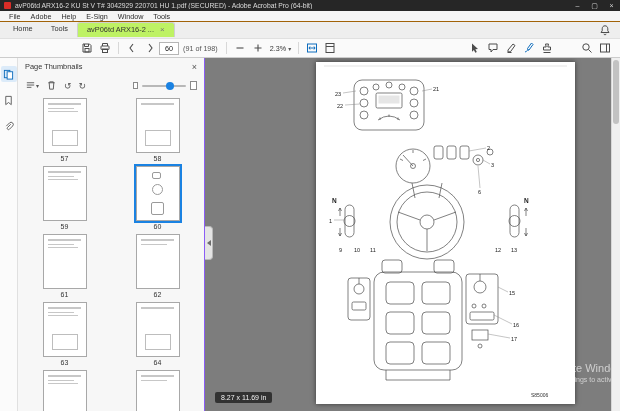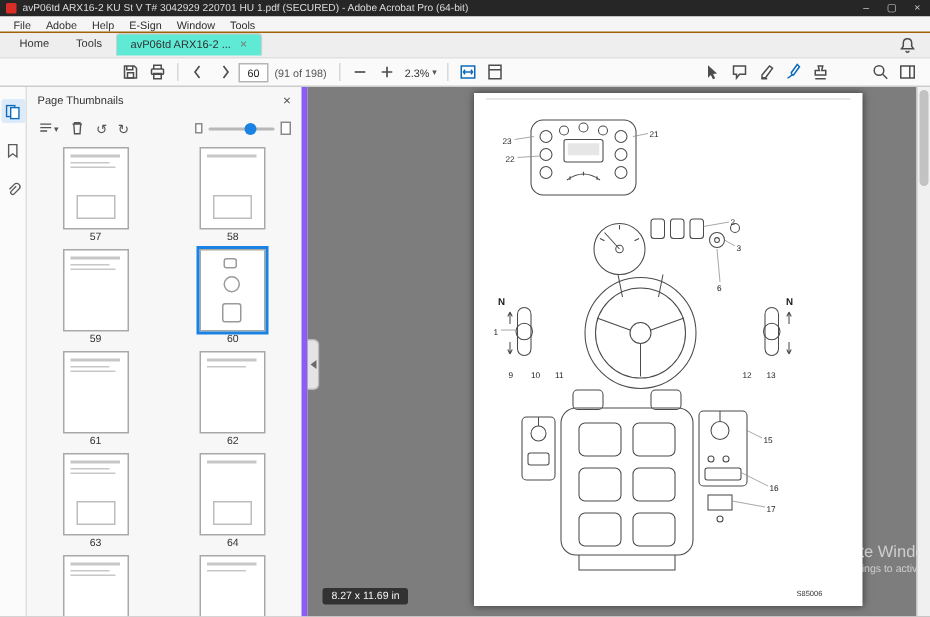--- a/index.html
+++ b/index.html
@@ -14,21 +14,21 @@
   .win-controls { display:flex; height:11px; flex:none; }
   .win-controls span { width:17px; text-align:center; font-size:7px; line-height:11px; color:#cfcfcf; }
 
   
   .menubar { position:absolute; top:11px; left:0; right:0; height:11px; background:#f5f5f5; border-bottom:1px solid #a16207; display:flex; align-items:center; padding-left:4px; }
   .menubar span { font-size:7.2px; color:#2d2d2d; padding:0 5px; line-height:11px; }
 
   
   .tabbar { position:absolute; top:22px; left:0; right:0; height:16px; background:#eeeeee; display:flex; align-items:flex-start; padding-left:4px; }
   .tab { font-size:7.4px; color:#333; padding:0 9px; line-height:14px; height:14px; }
-  .tab.doc { background:#5eead4; border:1px solid #cfcfcf; border-bottom:none; border-radius:3px 3px 0 0; display:flex; align-items:center; gap:6px; height:15px; }
+  .tab.doc { background:#bef264; border:1px solid #cfcfcf; border-bottom:none; border-radius:3px 3px 0 0; display:flex; align-items:center; gap:6px; height:15px; }
   .tab .x { color:#777; font-size:8px; }
   .tabbar-right { margin-left:auto; margin-right:6px; display:flex; align-items:center; color:#555; }
 
   
   .toolbar { position:absolute; top:38px; left:0; right:0; height:20px; background:#fafafa; border-top:1px solid #e0e0e0; border-bottom:1px solid #cccccc; display:flex; align-items:center; padding:0 6px; color:#4c4c4c; }
   .tbtn { width:18px; height:16px; display:flex; align-items:center; justify-content:center; color:#4c4c4c; flex:none; }
   .tbtn svg { width:12px; height:12px; display:block; }
   .tsep { width:1px; height:12px; background:#d8d8d8; margin:0 4px; flex:none; }
   .page-input { width:20px; height:13px; border:1px solid #b5b5b5; background:#fff; font-size:7.2px; text-align:center; color:#222; font-family:"Liberation Sans",sans-serif; }
   .page-count { font-size:7.2px; color:#555; margin:0 4px; white-space:nowrap; }
@@ -39,21 +39,21 @@
   
   .body { position:absolute; top:58px; left:0; right:0; bottom:0; display:flex; }
 
   
   .rail { width:18px; background:#fbfbfb; border-right:1px solid #e0e0e0; display:flex; flex-direction:column; align-items:center; padding-top:8px; gap:10px; flex:none; }
   .rail-btn { width:16px; height:16px; display:flex; align-items:center; justify-content:center; color:#5a5a5a; border-radius:2px; }
   .rail-btn svg { width:11px; height:11px; }
   .rail-btn.active { background:#dcebf9; color:#0d6cbd; }
 
   
-  .panel { width:187px; background:#f7f7f7; border-right:4px solid #8b5cf6; position:relative; flex:none; overflow:hidden; }
+  .panel { width:187px; background:#f7f7f7; border-right:1px solid #8b5cf6; position:relative; flex:none; overflow:hidden; }
   .panel-head { height:17px; display:flex; align-items:center; padding:0 7px; }
   .panel-title { font-size:7.4px; color:#333; flex:1; }
   .panel-x { font-size:9px; color:#555; }
   .panel-tools { height:21px; display:flex; align-items:center; padding:0 7px; gap:7px; color:#555; }
   .ptool { display:flex; align-items:center; justify-content:center; color:#555; font-size:9px; }
   .ptool svg { width:11px; height:11px; }
   .slider { display:flex; align-items:center; gap:4px; margin-left:auto; }
   .pg-s { width:5px; height:7px; border:1px solid #8a8a8a; background:#fff; }
   .pg-l { width:7px; height:9px; border:1px solid #8a8a8a; background:#fff; }
   .track { width:44px; height:2px; background:#b8b8b8; border-radius:1px; position:relative; }

